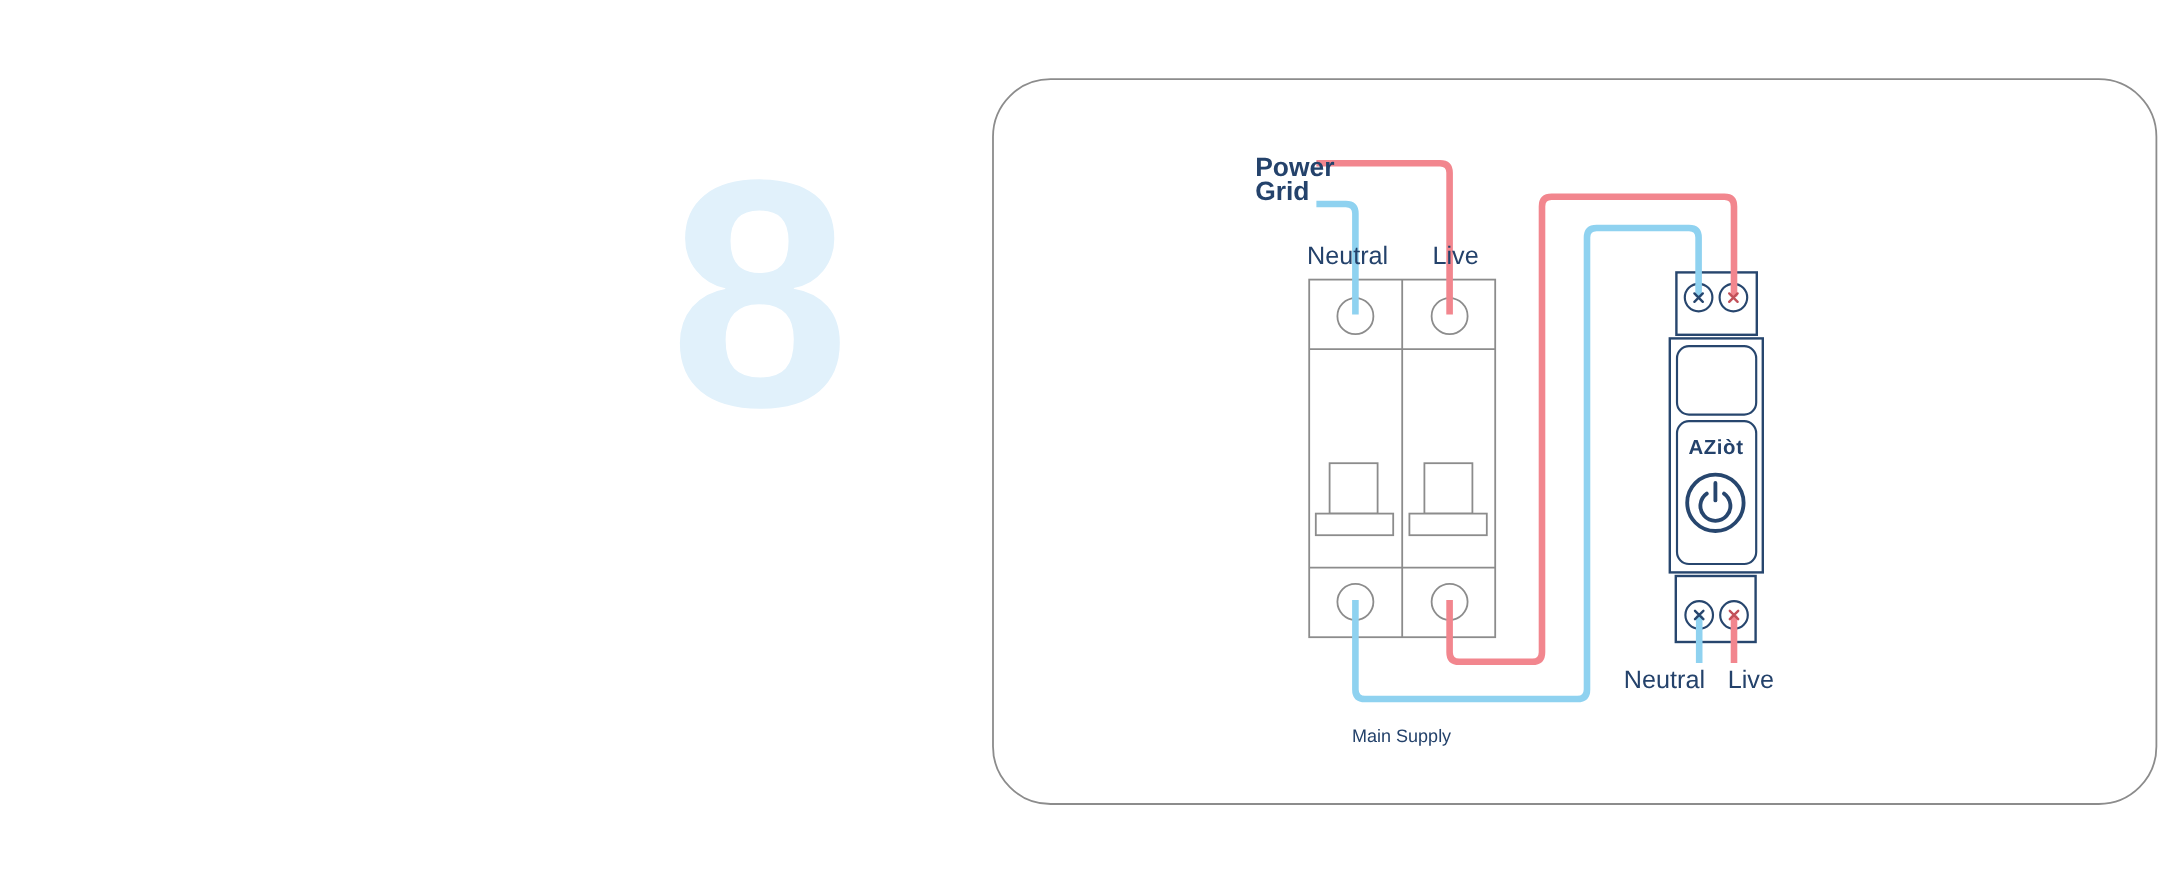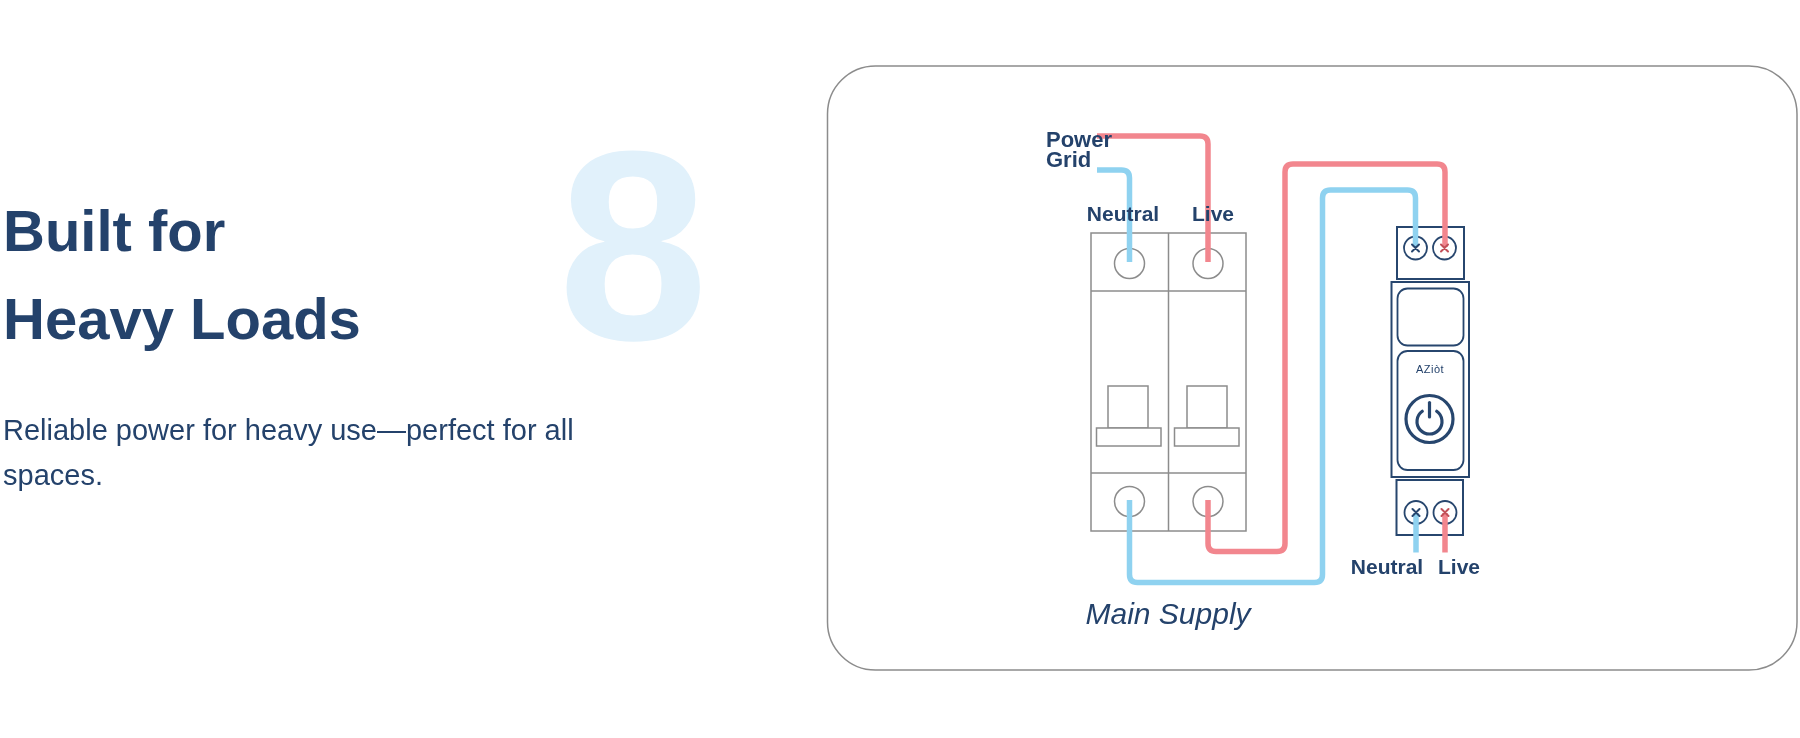--- a/index.html
+++ b/index.html
@@ -19,58 +19,52 @@
     color:var(--navy);
   }
   .subtitle{
     position:absolute;left:3px;top:408px;width:660px;
     font-size:29px;line-height:45px;color:var(--navy);
     white-space:pre-line;
   }
   
   .diagram-svg{position:absolute;left:0;top:0;width:1800px;height:738px;}
   .lbl{position:absolute;color:var(--navy);}
-  .lbl-bold{font-weight:bold;}
+  .lbl-bold{font-weight:normal;}
   .lbl-center{transform:translateX(-50%);}
   .power-grid{left:1030px;top:130px;font-size:22px;line-height:20px;font-weight:bold;white-space:pre-line;margin-left:16px;}
   .neutral-top{left:1123px;top:202px;font-size:21px;}
   .live-top{left:1213px;top:202px;font-size:21px;}
   .neutral-bottom{left:1387px;top:555px;font-size:21px;}
   .live-bottom{left:1459px;top:555px;font-size:21px;}
-  .caption{font-style:italic;font-size:30px;line-height:27px;}
+  .caption{font-size:15px;line-height:27px;}
   .main-supply{left:1168px;top:600px;}
   .output-load{left:1364px;top:599px;white-space:pre-line;}
-  .brand{left:1430px;top:363px;font-size:11px;font-weight:normal;letter-spacing:.5px;}
+  .brand{left:1430px;top:363px;font-size:17px;font-weight:bold;letter-spacing:.5px;}
   
   .panel-border{fill:none;stroke:var(--outline_gray);stroke-width:1.5;}
   .gray-part{fill:#ffffff;stroke:var(--outline_gray);stroke-width:1.5;}
   .navy-part{fill:#ffffff;stroke:var(--device_navy);stroke-width:2;}
   .navy-thin{fill:#ffffff;stroke:var(--device_navy);stroke-width:1.8;}
   .wire{fill:none;stroke-width:5.5;stroke-linecap:butt;}
   .wire-live{stroke:var(--wire_live);}
   .wire-neutral{stroke:var(--wire_neutral);}
   .xmark{fill:none;stroke-width:2;stroke-linecap:round;}
   .xmark-navy{stroke:var(--device_navy);}
   .xmark-live{stroke:var(--xmark_live);}
   .pwr{fill:none;stroke:var(--device_navy);stroke-width:3.2;stroke-linecap:round;}
 </style>
 </head>
 <body>
 
 <div class="stage">
 
   <div class="numeral">8</div>
 
-  <div class="title">
-    <div>Built for</div>
-    <div>Heavy Loads</div>
-  </div>
 
-  <div class="subtitle">Reliable power for heavy use—perfect for all
-spaces.</div>
 
   <svg class="diagram-svg" viewBox="0 0 1800 738">
 
     <rect class="panel-border" x="827.5" y="66" width="969.5" height="604" rx="48"></rect>
 
     <g>
       <rect class="gray-part" x="1091" y="233" width="155" height="298"></rect>
       <line class="gray-part" x1="1168.5" y1="233" x2="1168.5" y2="531"></line>
       <line class="gray-part" x1="1091" y1="291" x2="1246" y2="291"></line>
       <line class="gray-part" x1="1091" y1="473" x2="1246" y2="473"></line>

